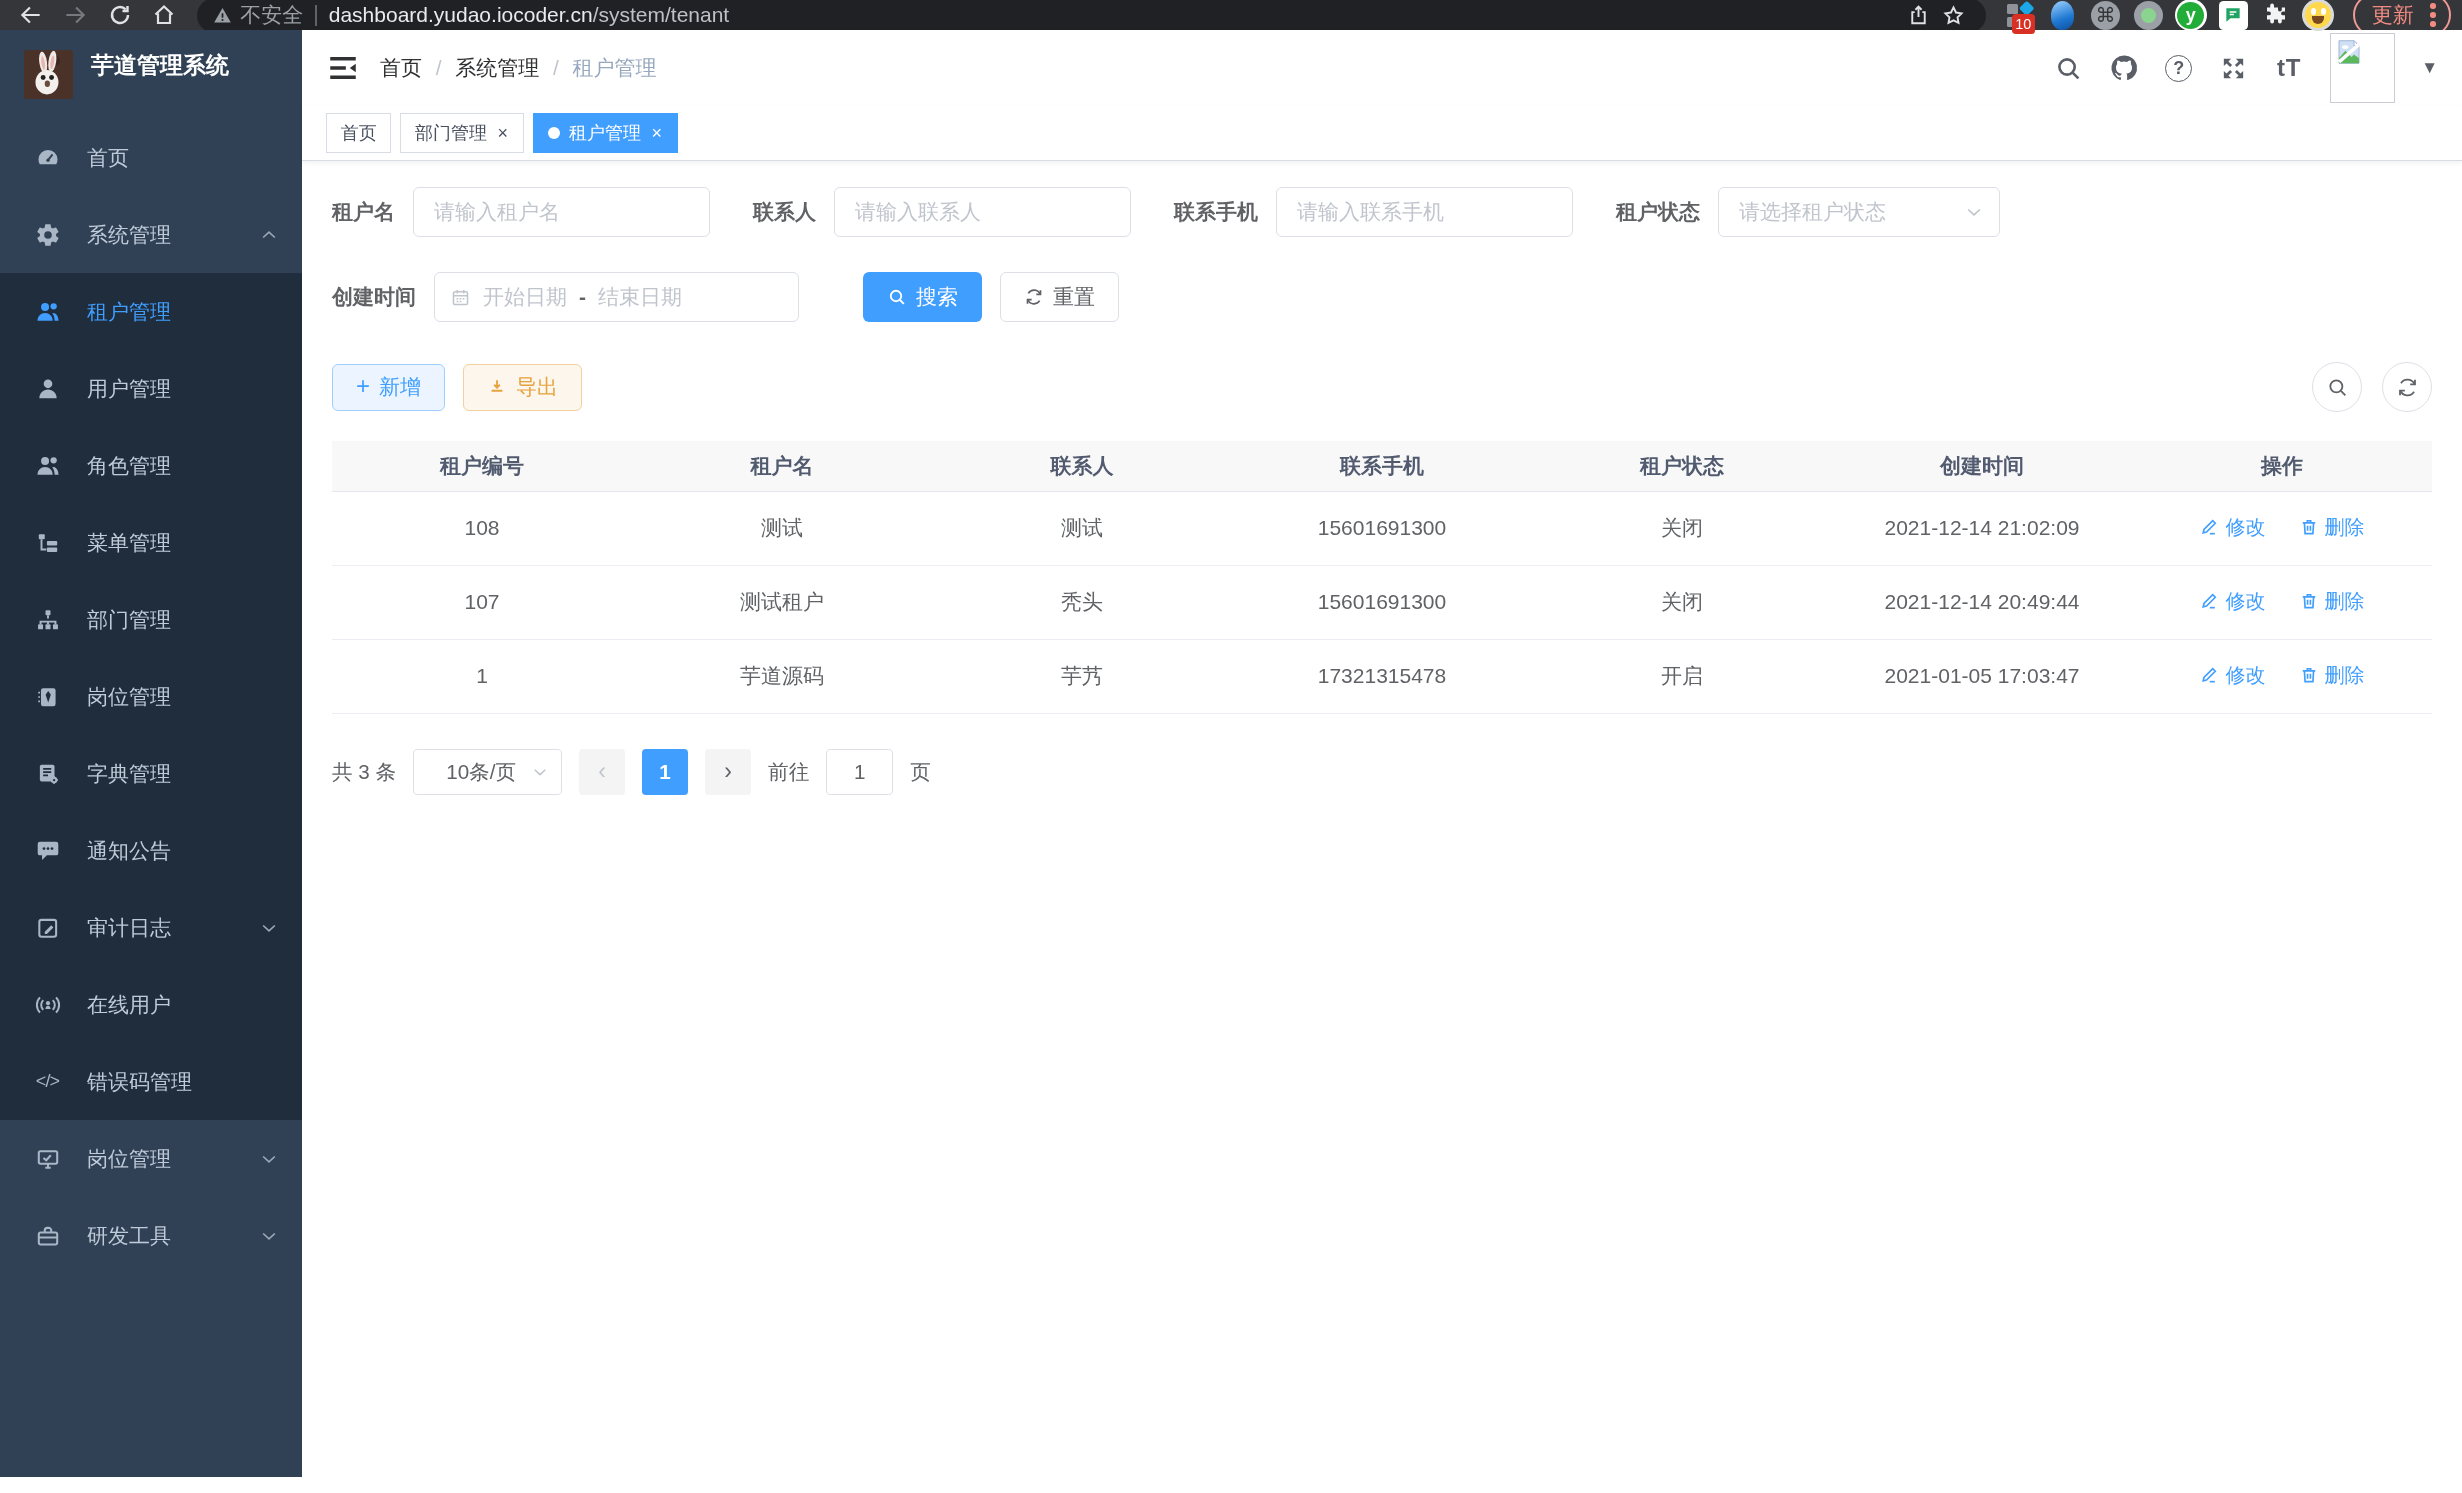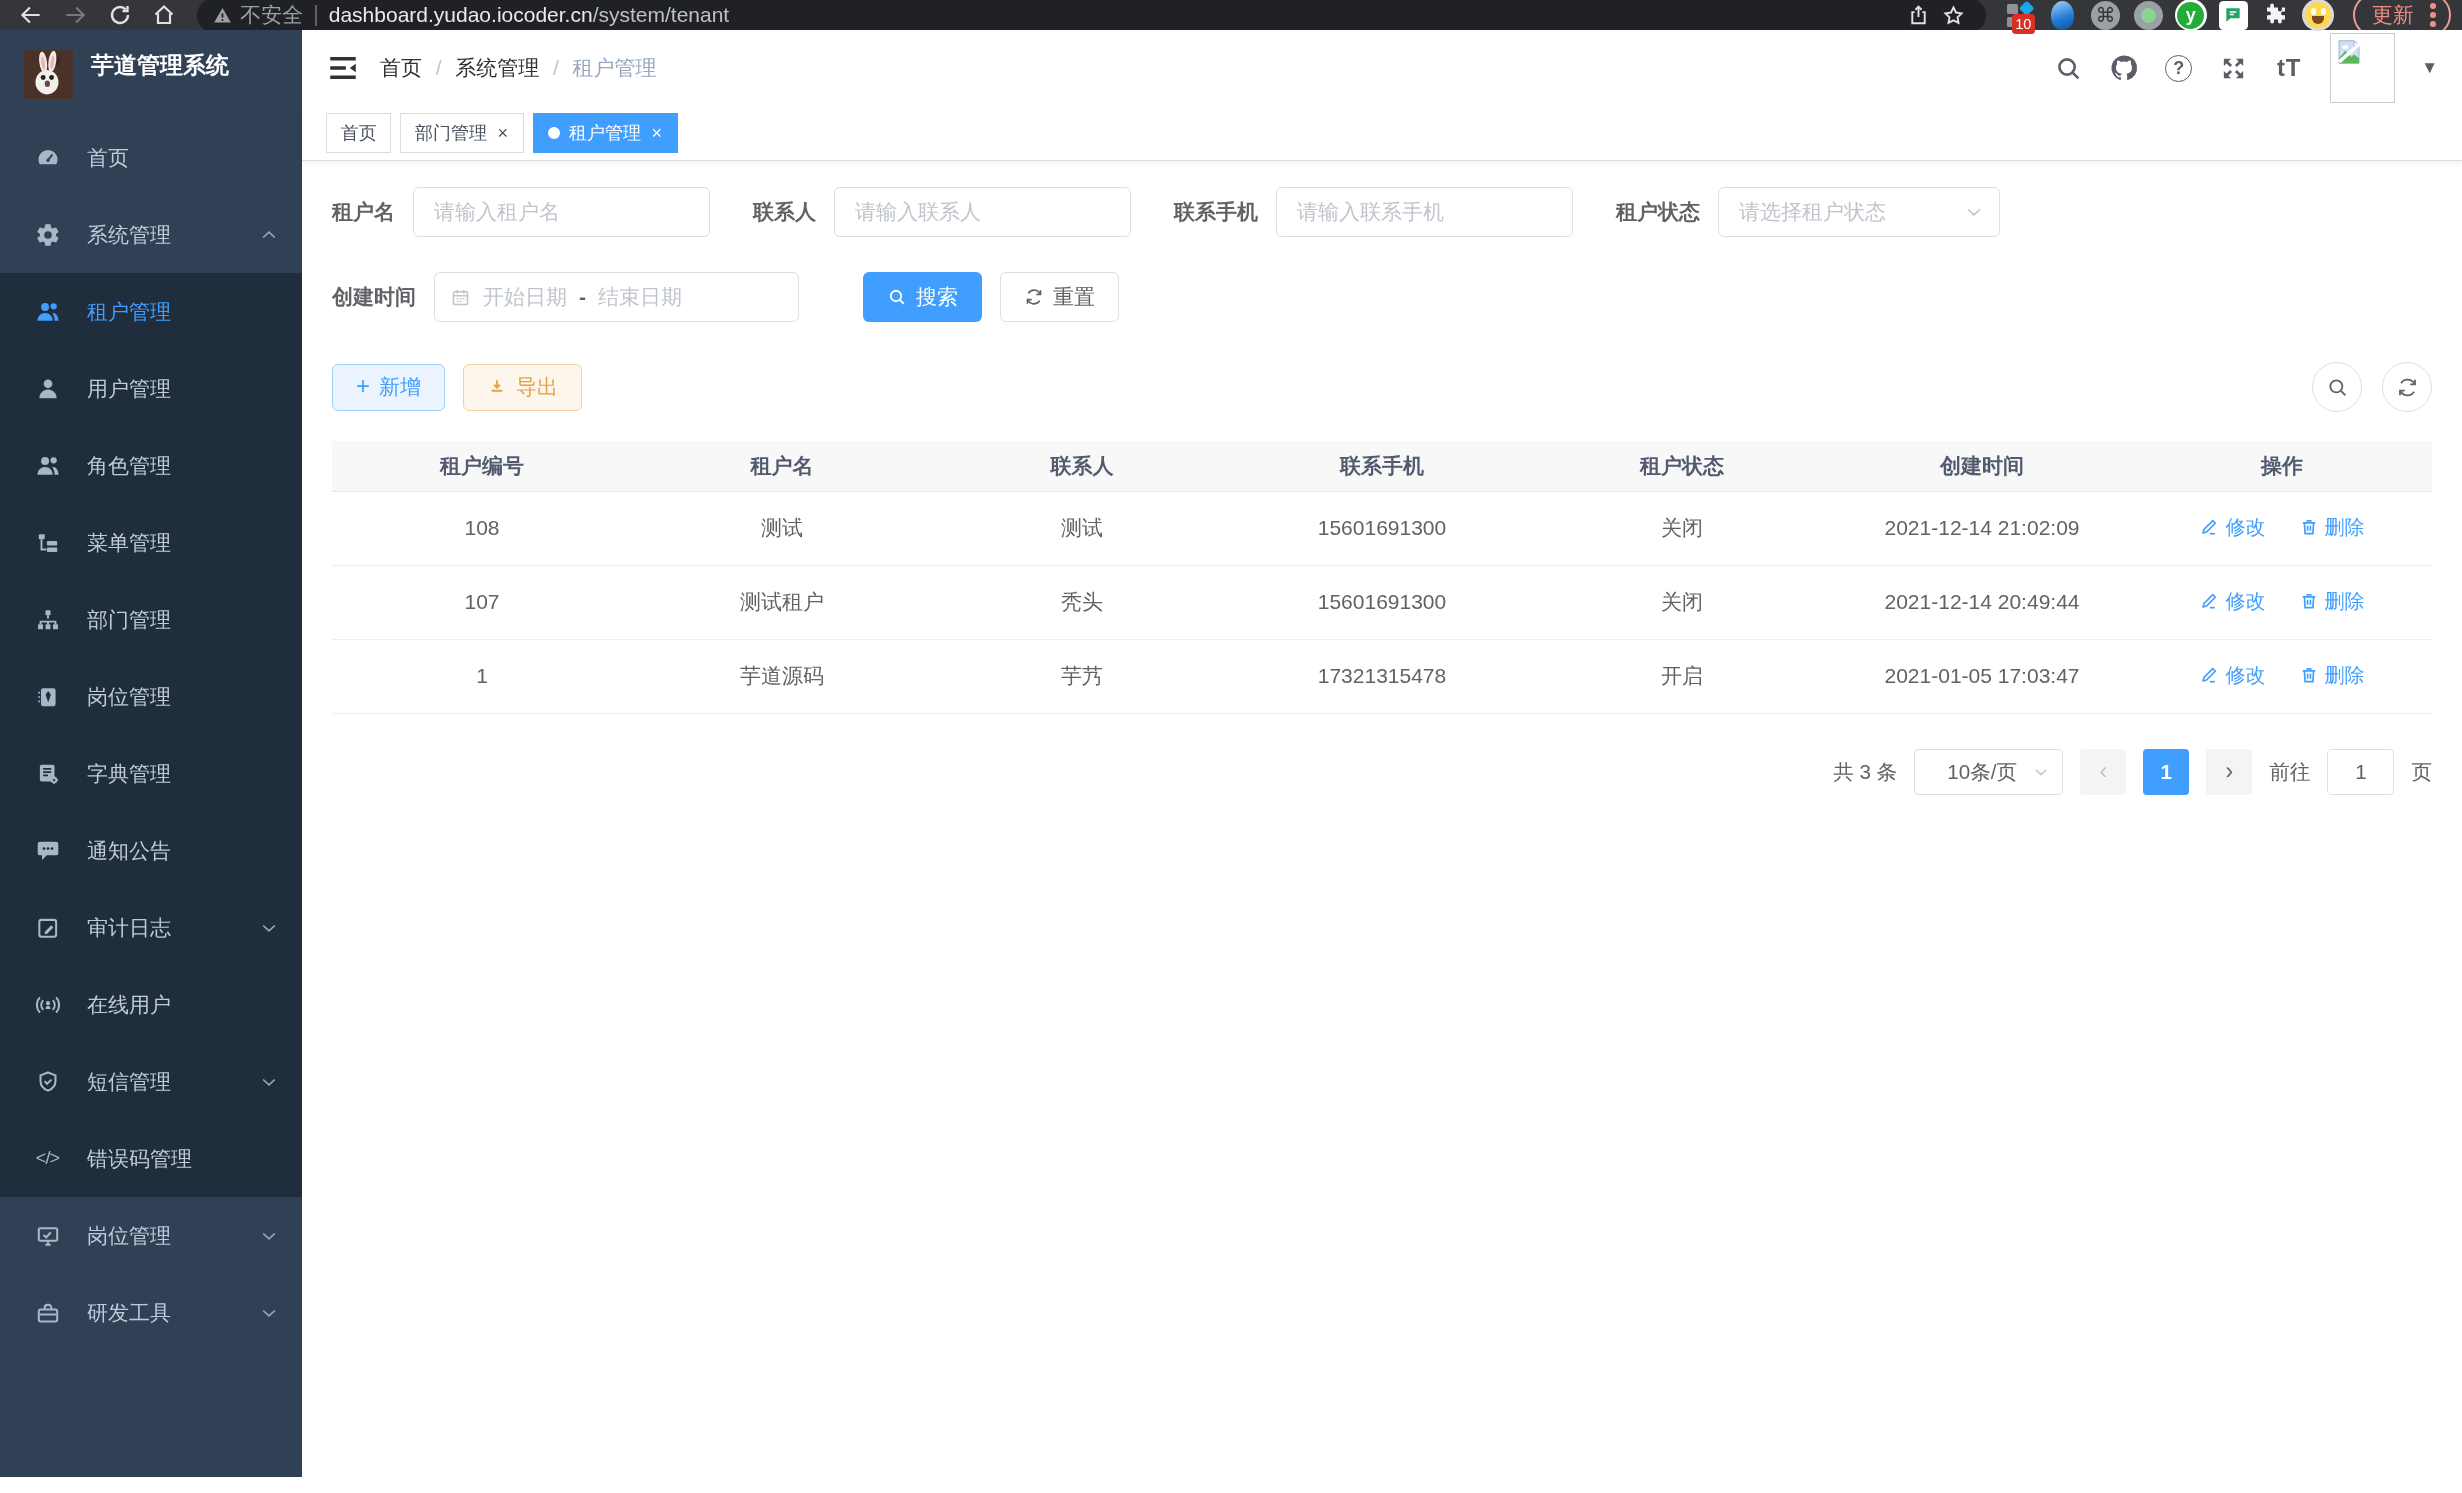--- a/index.html
+++ b/index.html
@@ -129,21 +129,21 @@
 
   
   table { width:100%; border-collapse:collapse; table-layout:fixed; margin-top:29px; font-size:21px; }
   thead th { background:#f8f8f9; color:#515a6e; font-weight:bold; height:50px; text-align:center;
     border-bottom:1.5px solid #e4e7ed; }
   tbody td { height:74px; text-align:center; color:#606266; border-bottom:1.5px solid #ebeef5; }
   .act { color:#409eff; display:inline-flex; align-items:center; gap:6px; margin:0 13.7px; cursor:pointer; font-size:20px; }
   .act svg { width:20px; height:20px; }
 
   
-  .pager { margin-top:35px; display:flex; align-items:center; justify-content:flex-end; gap:17px;
+  .pager { margin-top:35px; display:flex; align-items:center; gap:17px;
     font-size:20.6px; color:#606266; }
   .psel { width:149px; height:46px; border:1.5px solid #dcdfe6; border-radius:4.6px; display:flex; align-items:center;
     padding:0 12px 0 17px; color:#606266; }
   .psel .ph { flex:1; text-align:center; }
   .psel .chev { width:18px; height:18px; color:#c0c4cc; }
   .pbtn { width:46px; height:46px; border-radius:3.8px; background:#f4f4f5; display:flex; align-items:center;
     justify-content:center; font-size:23px; color:#c0c4cc; cursor:pointer; }
   .pbtn.next { color:#606266; }
   .pbtn.prev::before { content:"\2039"; }
   .pbtn.next::before { content:"\203A"; }
@@ -408,34 +408,20 @@
         </div>
         <div class="m-item">
           <span class="mi">
             <svg width="26" height="26" viewBox="0 0 24 24" fill="none" stroke="currentColor" stroke-width="1.8">
                 <path d="M7.6 7.5a6.3 6.3 0 0 0 0 9M16.4 7.5a6.3 6.3 0 0 1 0 9M4.6 5a10 10 0 0 0 0 14M19.4 5a10 10 0 0 1 0 14"></path>
                 <circle cx="12" cy="10.3" r="1.9" fill="currentColor" stroke="none"></circle>
                 <path d="M9.6 15.6c.3-1.7 1.2-2.8 2.4-2.8s2.1 1.1 2.4 2.8z" fill="currentColor" stroke="none"></path>
               </svg>
           </span>
           <span class="ml">在线用户</span>
-        </div>
-        <div class="m-item">
-          <span class="mi">
-            <svg width="26" height="26" viewBox="0 0 24 24" fill="none" stroke="currentColor" stroke-width="1.9">
-                <path d="m12 3.2 6.9 2.7v5.3c0 3.9-2.7 7-6.9 8.8-4.2-1.8-6.9-4.9-6.9-8.8V5.9z"></path>
-                <path d="m8.9 11.4 2.3 2.3 3.9-3.9"></path>
-              </svg>
-          </span>
-          <span class="ml">短信管理</span>
-          <span class="chev">
-            <svg width="20" height="20" viewBox="0 0 24 24" fill="none" stroke="currentColor" stroke-width="2">
-                <path d="m5 9 7 6.5L19 9"></path>
-              </svg>
-          </span>
         </div>
         <div class="m-item">
           <span class="mi icon-code"></span>
           <span class="ml">错误码管理</span>
         </div>
       </div>
 
       <div class="m-item">
         <span class="mi">
           <svg width="26" height="26" viewBox="0 0 24 24" fill="none" stroke="currentColor" stroke-width="1.9">

